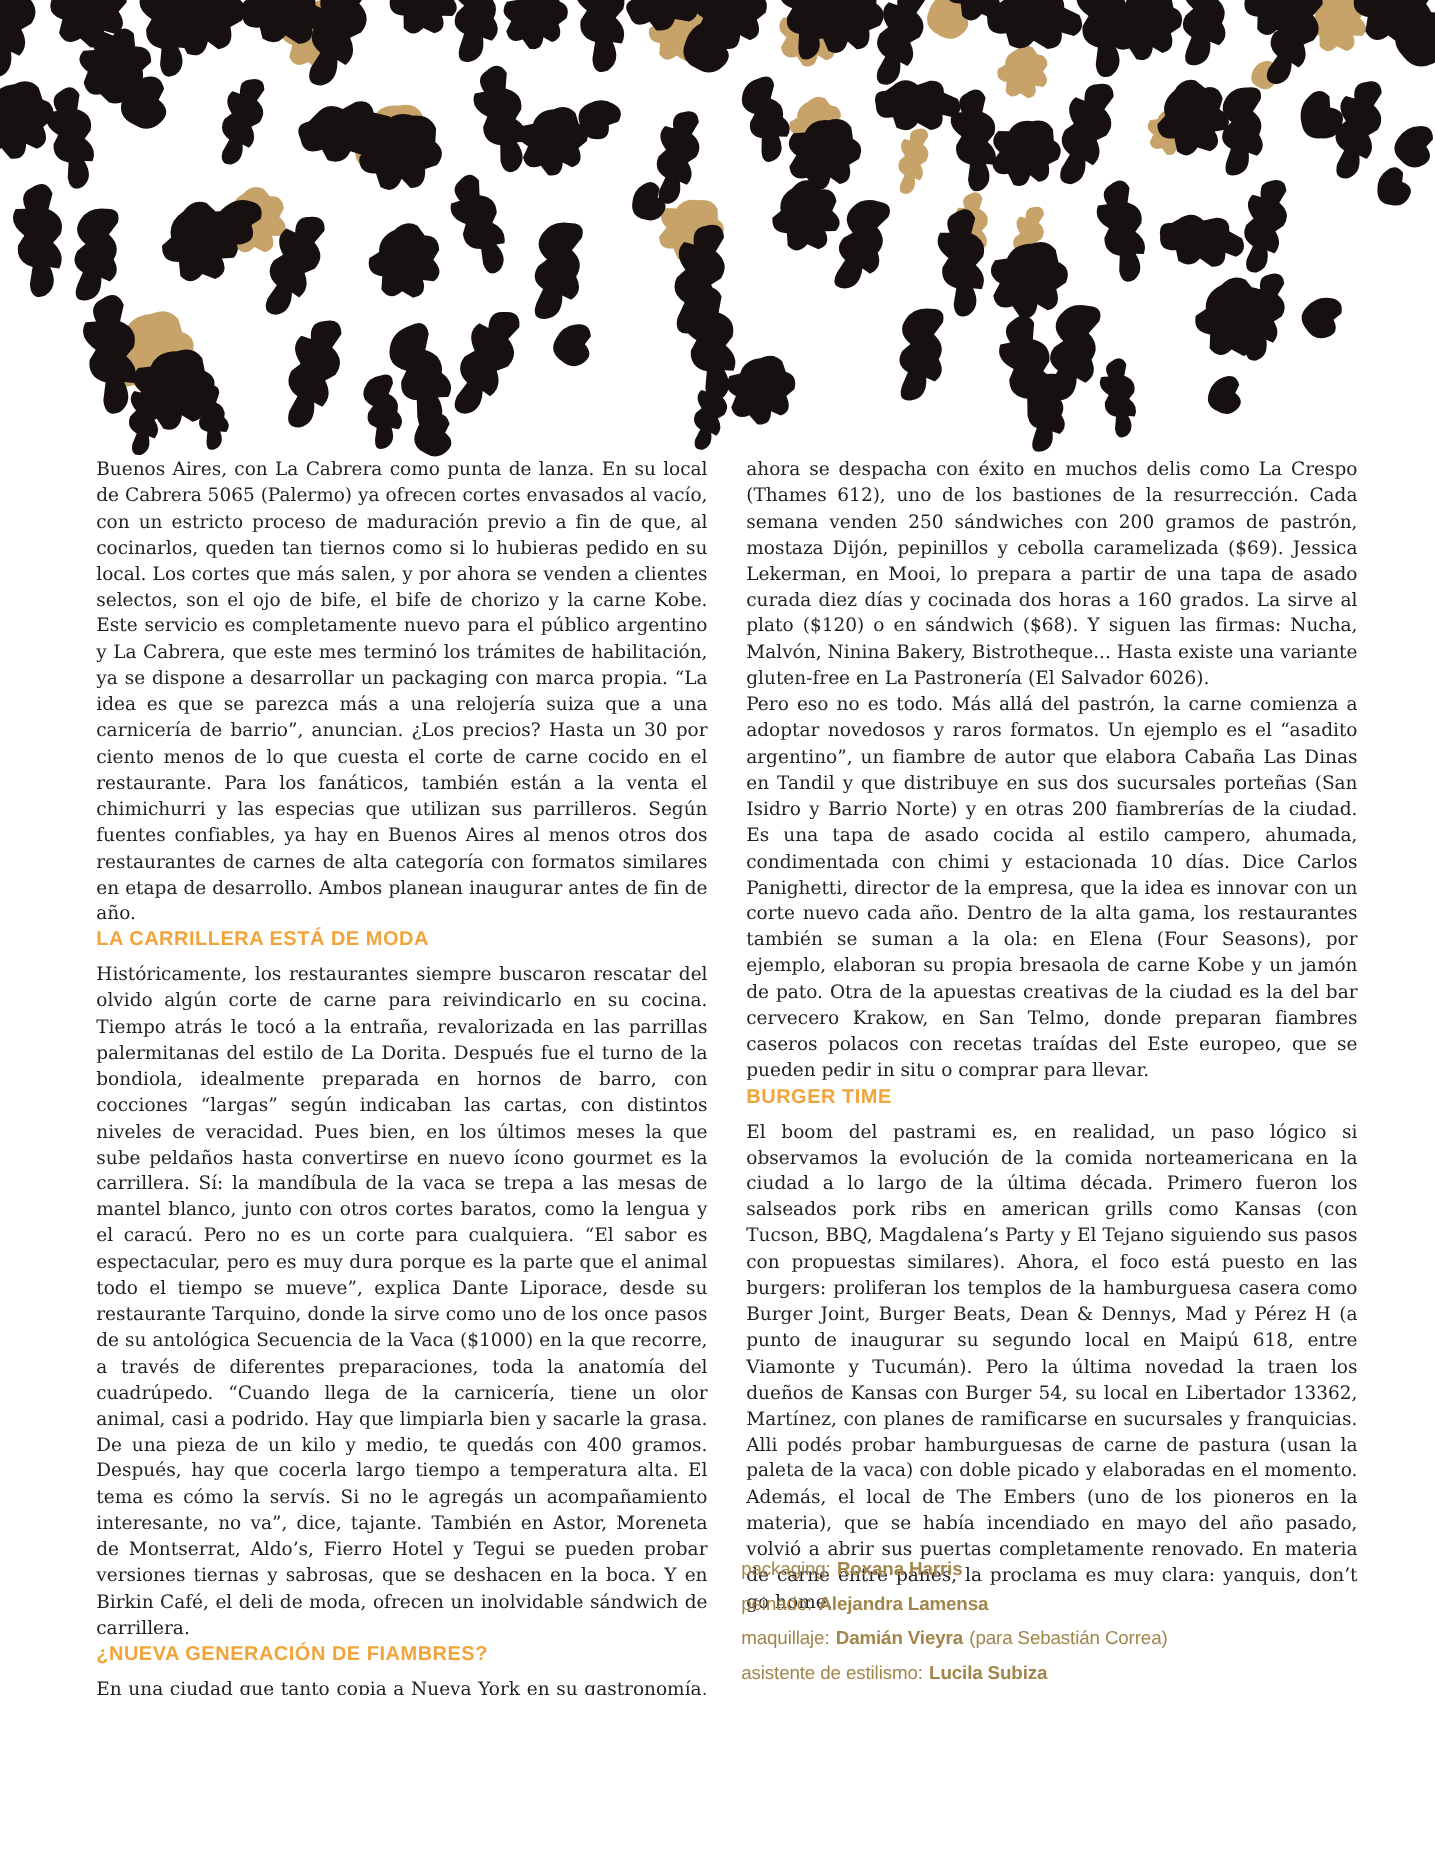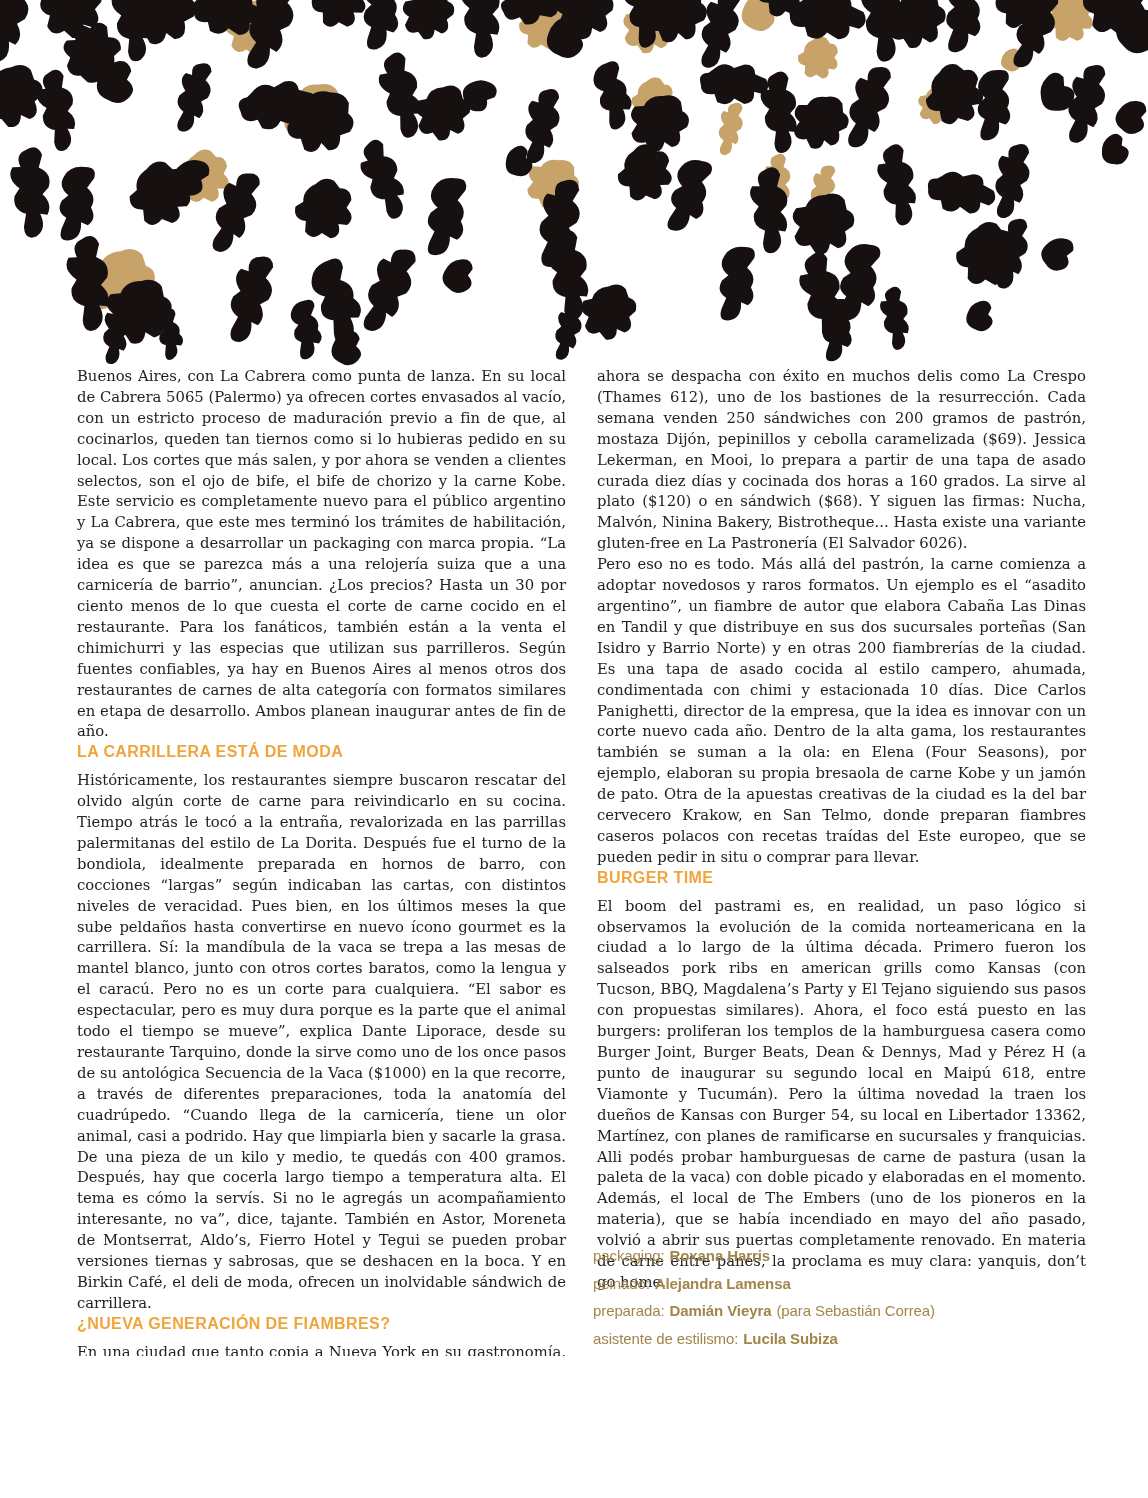--- a/index.html
+++ b/index.html
@@ -197,21 +197,21 @@
   </div>
 
   <div class="credits">
     <div class="credit-line">
       <span class="c-label">packaging:</span><span class="c-name">Roxana Harris</span><span class="c-extra"></span>
     </div>
     <div class="credit-line">
       <span class="c-label">peinado:</span><span class="c-name">Alejandra Lamensa</span><span class="c-extra"></span>
     </div>
     <div class="credit-line">
-      <span class="c-label">preparada:</span><span class="c-name">Damián Vieyra</span><span class="c-extra">(para Sebastián Correa)</span>
+      <span class="c-label">maquillaje:</span><span class="c-name">Damián Vieyra</span><span class="c-extra">(para Sebastián Correa)</span>
     </div>
     <div class="credit-line">
       <span class="c-label">asistente de estilismo:</span><span class="c-name">Lucila Subiza</span><span class="c-extra"></span>
     </div>
     <div class="credit-line">
       <span class="c-label">asistente de fotografía:</span><span class="c-name">Hernán Burset</span><span class="c-extra"></span>
     </div>
   </div>
 
   <div class="footer">

